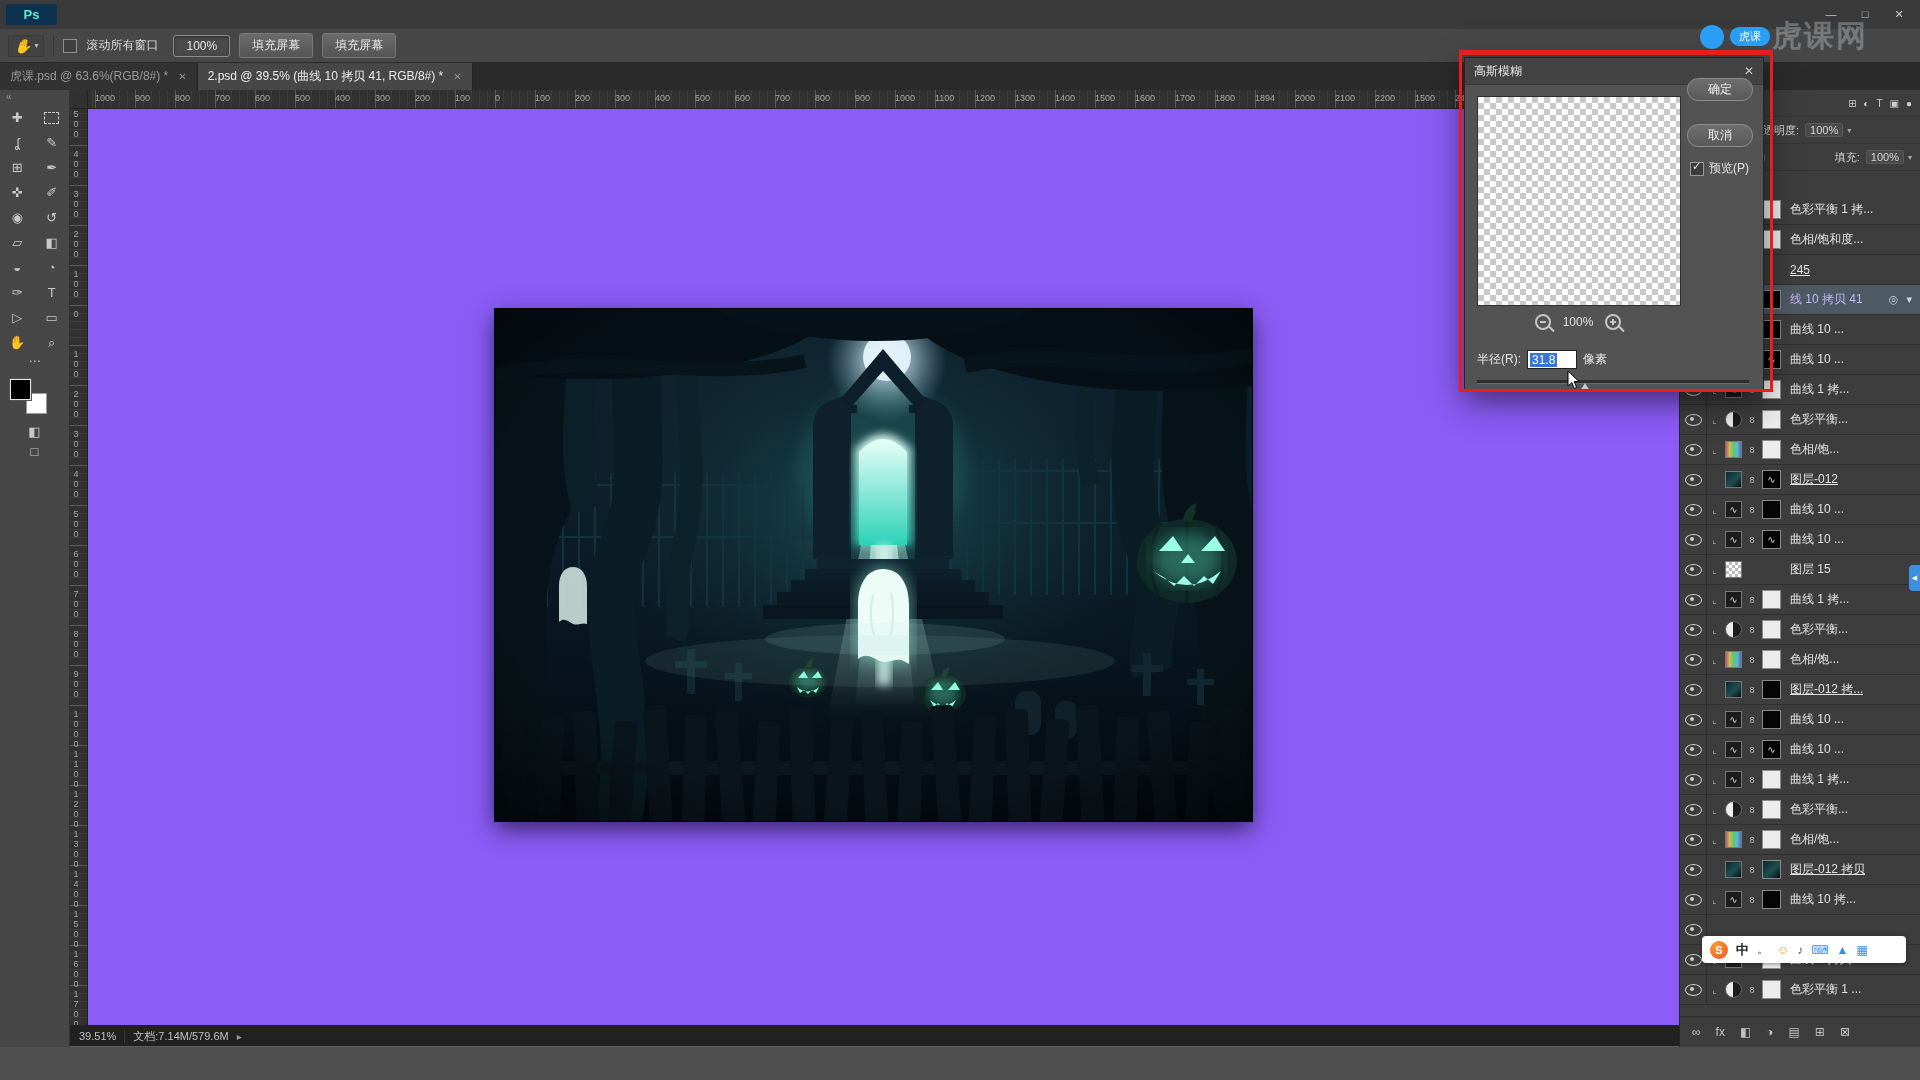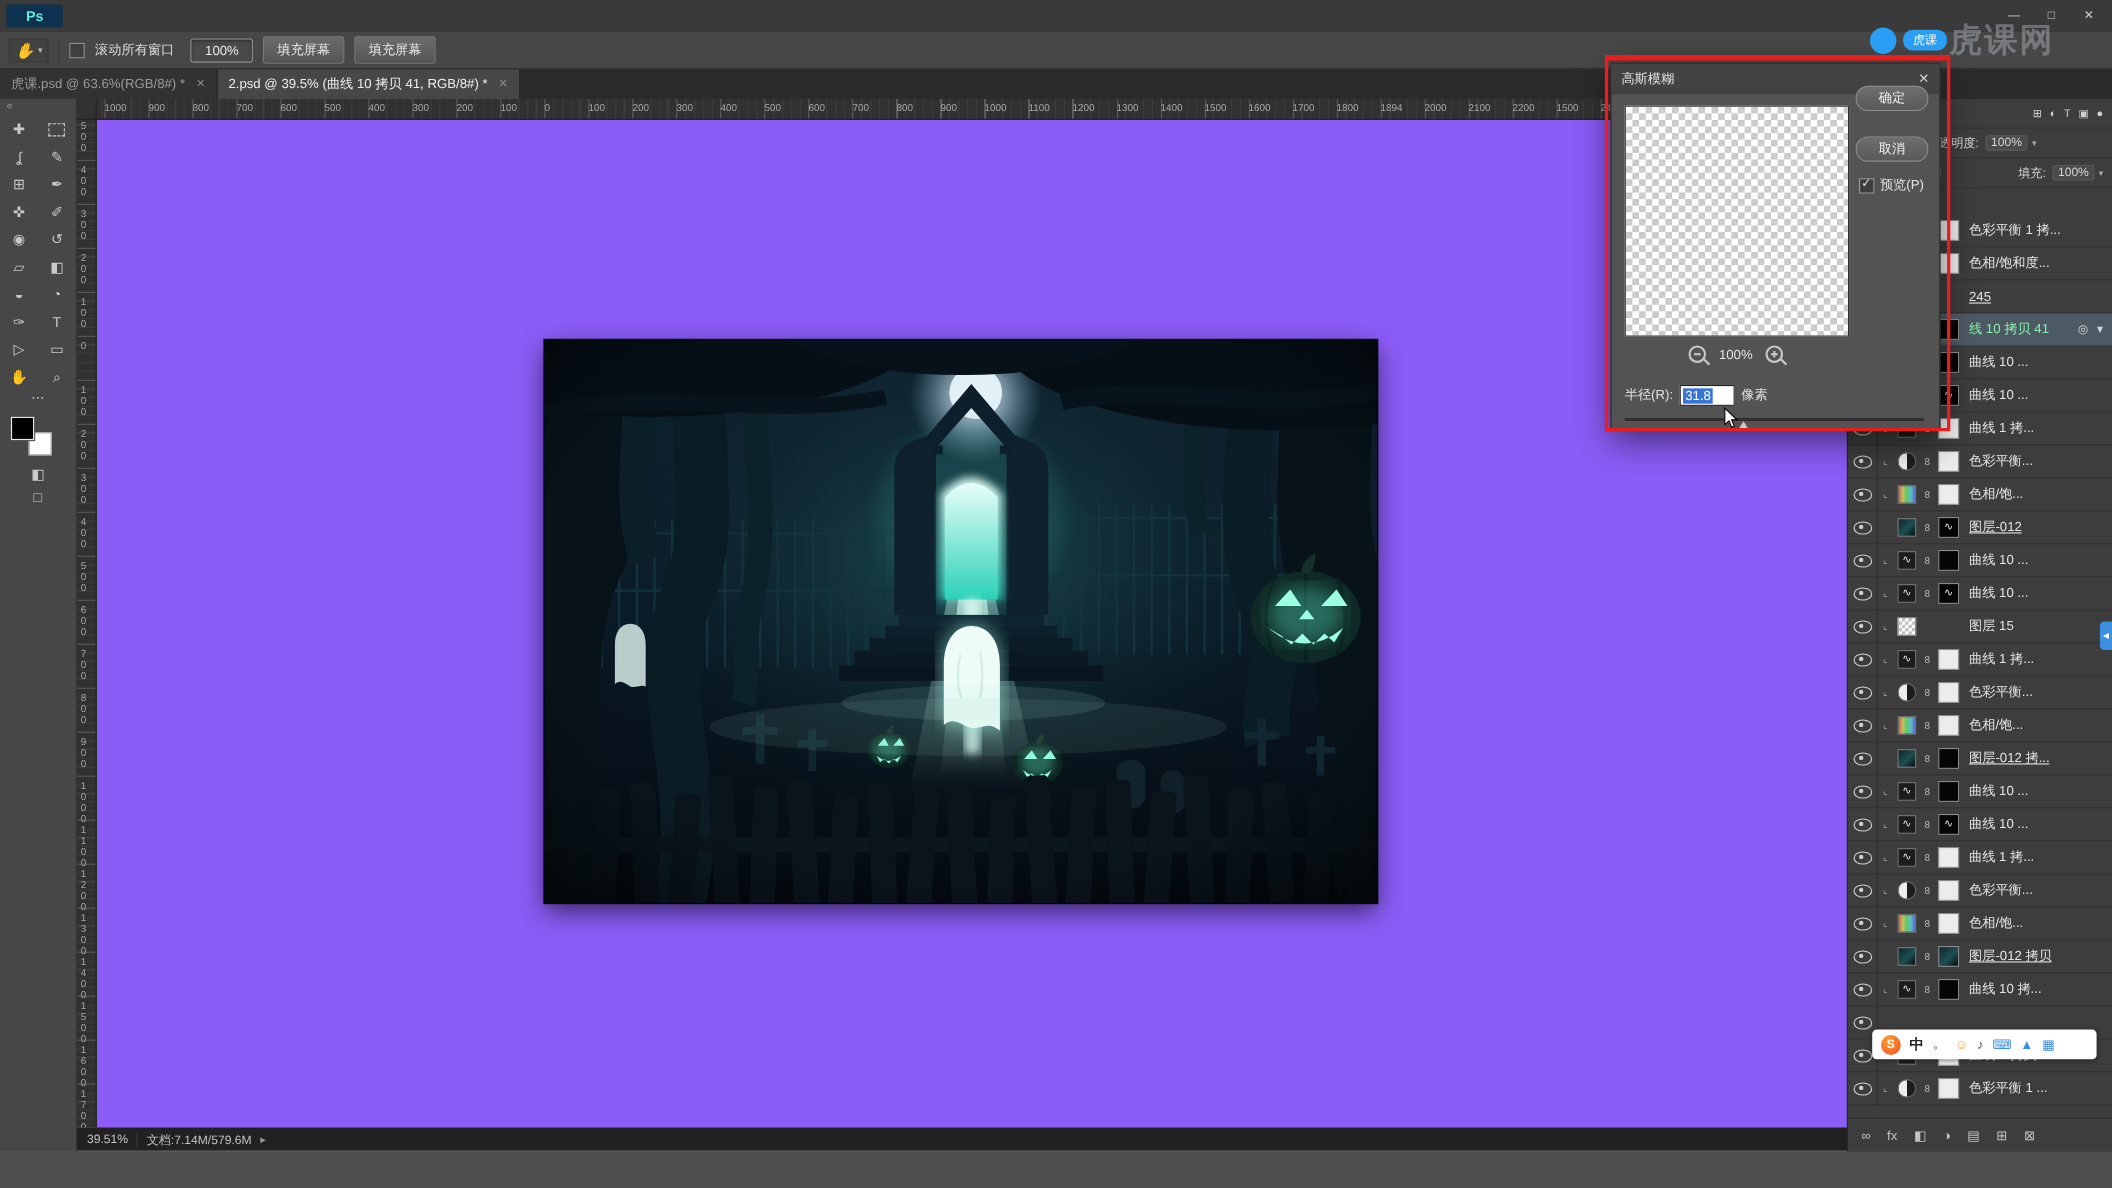--- a/index.html
+++ b/index.html
@@ -76,21 +76,21 @@
   .lrow{height:29px;border-bottom:1px solid #2f2f2f;background:#3d3d3d;display:flex;align-items:center}
   .lrow.sel{background:#4d5963}
   .c{flex:none;display:flex;align-items:center;justify-content:center}
   .eyec{width:26px;height:100%;border-right:1px solid #2f2f2f}
   .clipc{width:14px;color:#a8a8a8;font-size:9px}
   .icc{width:25px}
   .chc{width:12px;color:#bbb;font-size:9px}
   .mkc{width:27px}
   .ll{margin-left:5px;font-size:12px;color:#e3e3e3;white-space:nowrap;overflow:hidden}
   .ll.ul{text-decoration:underline}
-  .lrow.sel .ll{color:#86efac}
+  .lrow.sel .ll{color:#c4b5fd}
   .bdg{color:#d5d5d5;font-size:11px;margin-right:8px}
   .bdg.first{margin-left:auto}
   .eye{width:15px;height:10px;border:1px solid #d0d0d0;border-radius:50%;position:relative;display:block}
   .eye::after{content:"";position:absolute;left:4px;top:2px;width:4px;height:4px;background:#d0d0d0;border-radius:50%}
   .ic{width:17px;height:17px;display:flex;align-items:center;justify-content:center;font-size:10px;color:#ddd;border:1px solid #777;box-sizing:border-box}
   .ic.curves{background:#1c1c1c}
   .ic.balance{background:linear-gradient(90deg,#ededed 50%,#1c1c1c 50%);border-radius:50%;border-color:#666}
   .ic.hue{background:linear-gradient(90deg,#c95a5a,#c9c05a,#5ac96e,#5abfc9,#5a66c9)}
   .ic.image{background:linear-gradient(135deg,#0d2530,#1e5050 55%,#050d13)}
   .th{width:19px;height:19px;border:1px solid #8a8a8a;box-sizing:border-box;display:block}

